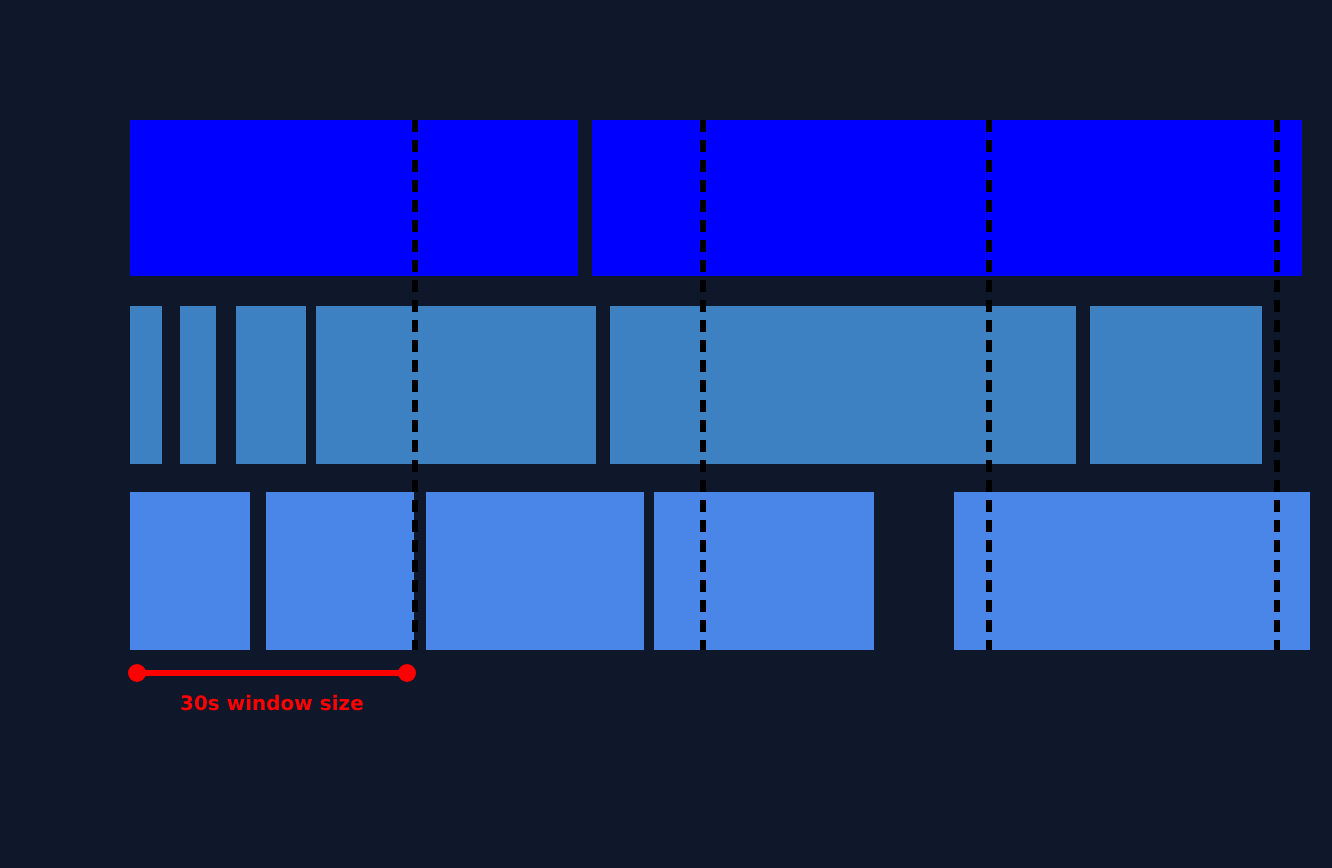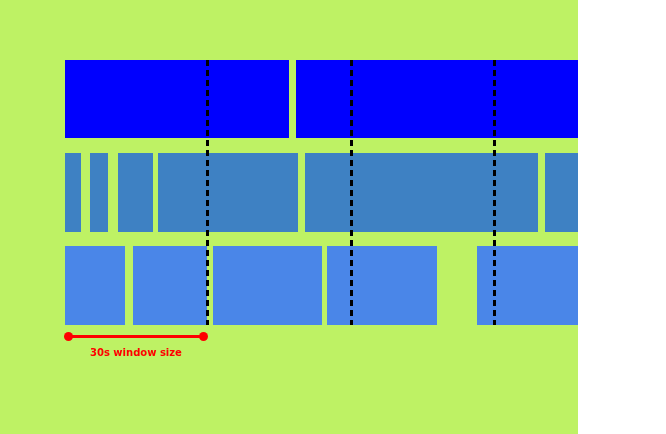--- a/index.html
+++ b/index.html
@@ -37,21 +37,21 @@
     position: absolute;
     font-size: 10px;
     font-weight: bold;
     white-space: nowrap;
     letter-spacing: 0px;
   }
 </style>
 </head>
 <body>
 
-<div id="canvas" style="background: #bef264; width: 578px; height: 434px;">
+<div id="canvas" style="background: #0f172a; width: 666px; height: 434px;">
   <div id="bars-layer">
       <div class="trace-segment" style="left: 65px; width: 224px; top: 60px; height: 78px; background: rgb(0, 0, 254);"></div>
       <div class="trace-segment" style="left: 296px; width: 355px; top: 60px; height: 78px; background: rgb(0, 0, 254);"></div>
       <div class="trace-segment" style="left: 65px; width: 16px; top: 153px; height: 79px; background: rgb(62, 129, 195);"></div>
       <div class="trace-segment" style="left: 90px; width: 18px; top: 153px; height: 79px; background: rgb(62, 129, 195);"></div>
       <div class="trace-segment" style="left: 118px; width: 35px; top: 153px; height: 79px; background: rgb(62, 129, 195);"></div>
       <div class="trace-segment" style="left: 158px; width: 140px; top: 153px; height: 79px; background: rgb(62, 129, 195);"></div>
       <div class="trace-segment" style="left: 305px; width: 233px; top: 153px; height: 79px; background: rgb(62, 129, 195);"></div>
       <div class="trace-segment" style="left: 545px; width: 86px; top: 153px; height: 79px; background: rgb(62, 129, 195);"></div>
       <div class="trace-segment" style="left: 65px; width: 60px; top: 246px; height: 79px; background: rgb(74, 134, 232);"></div>

